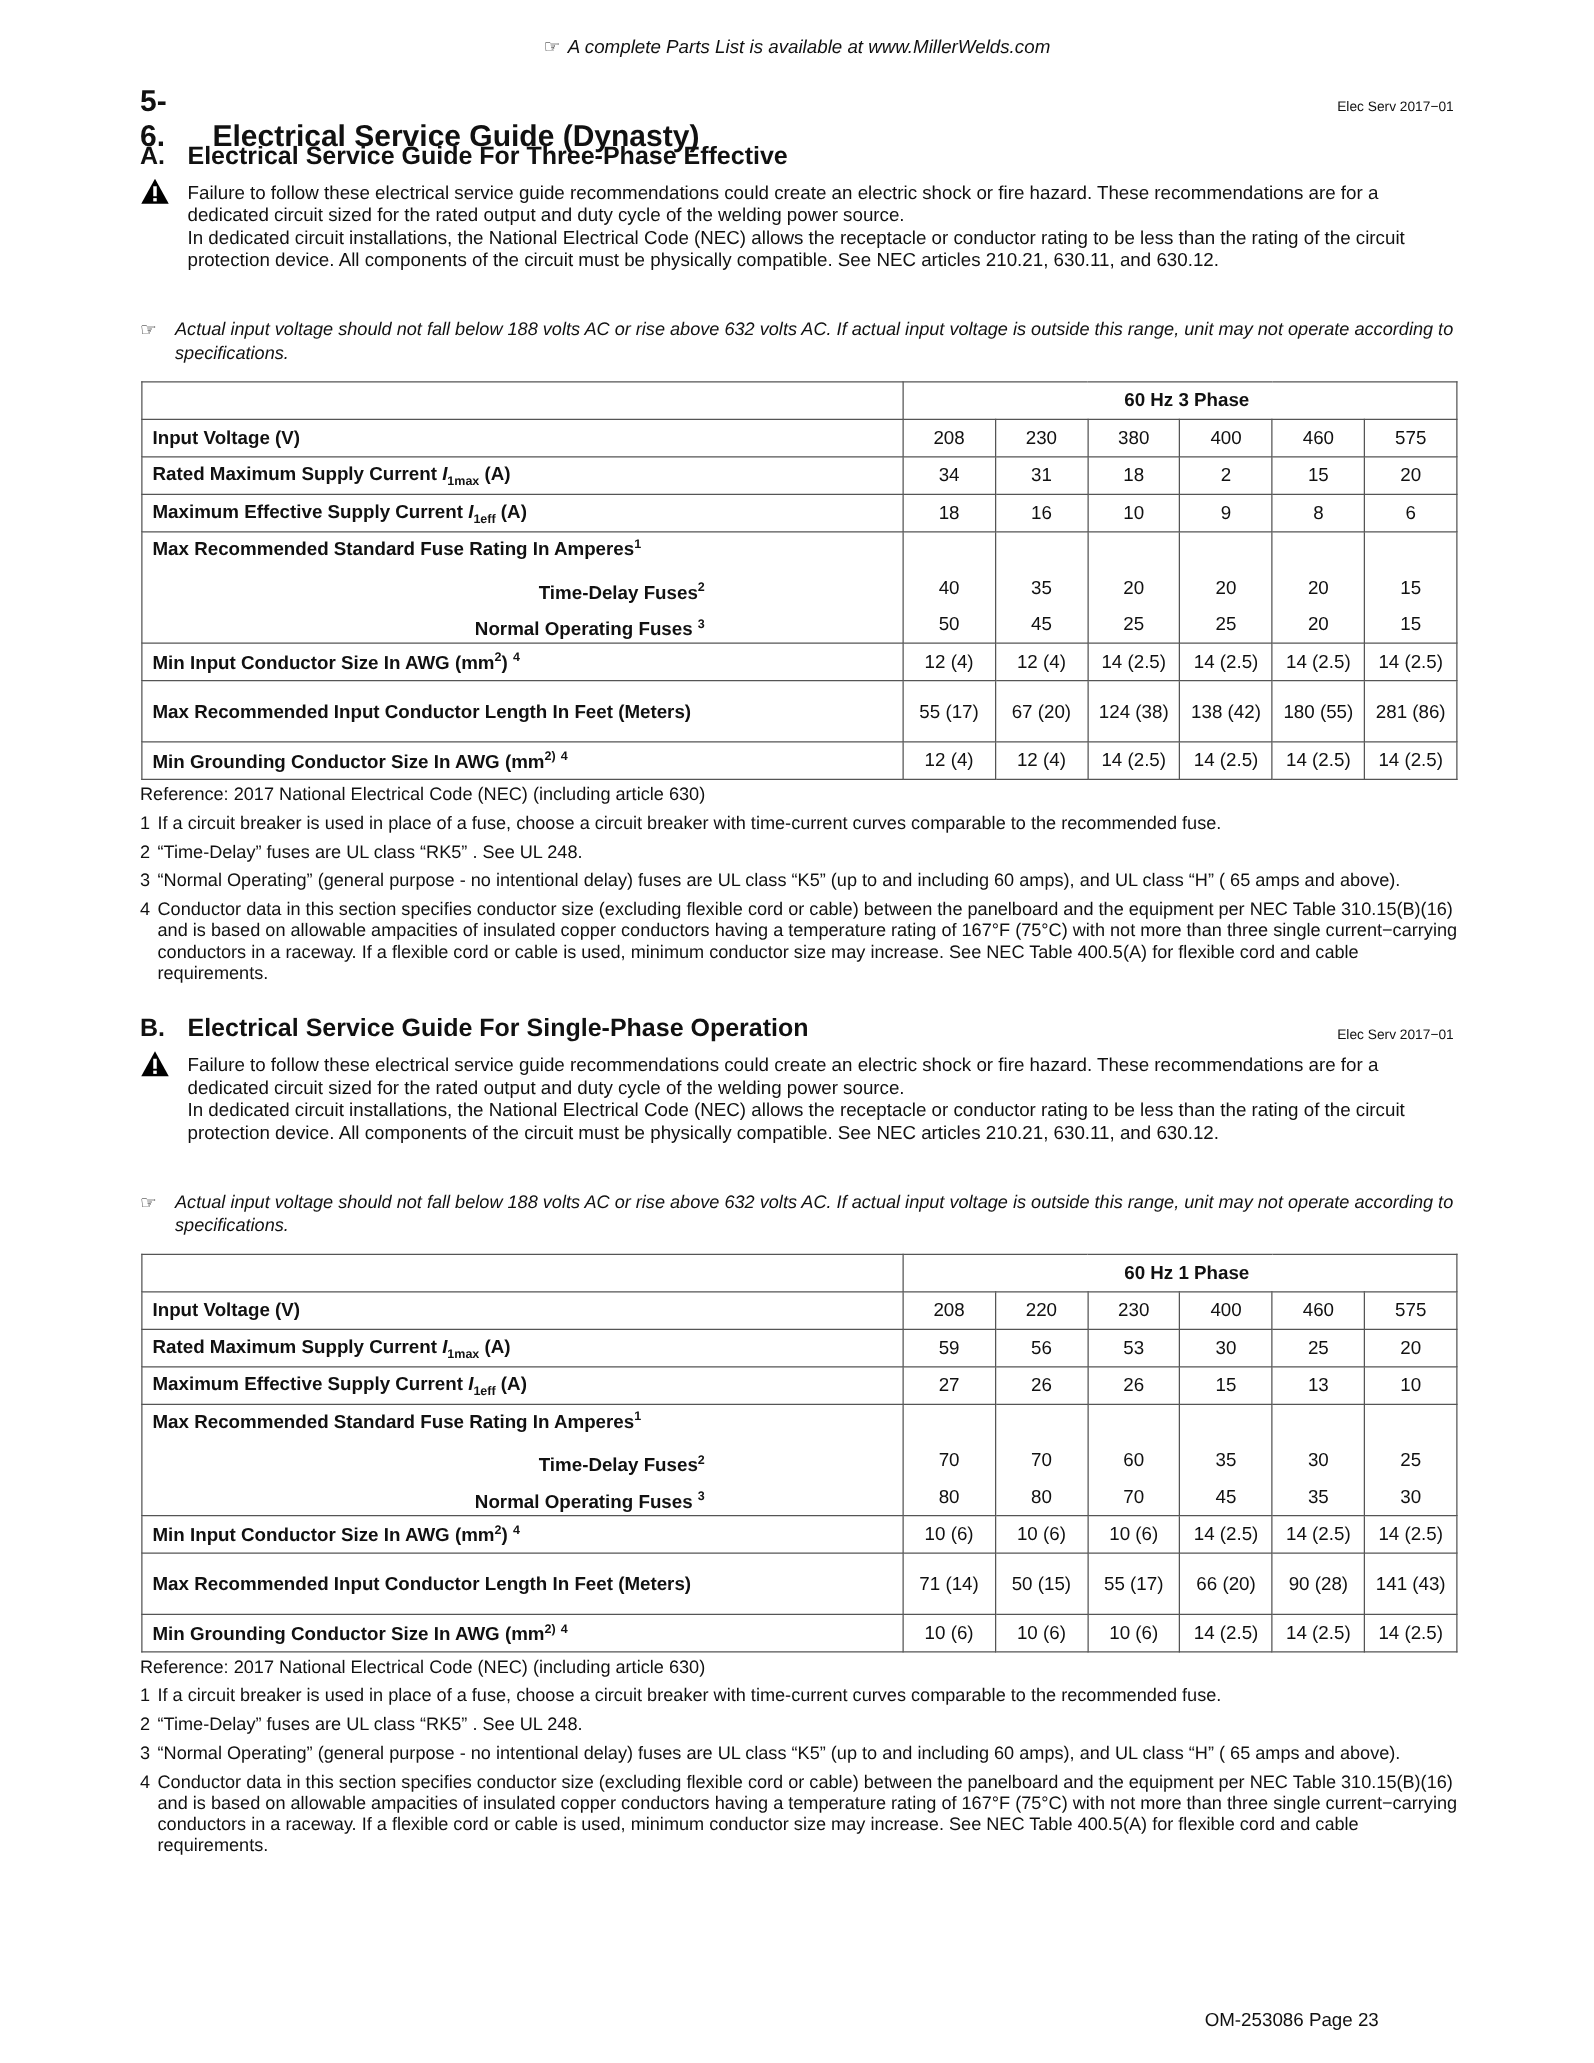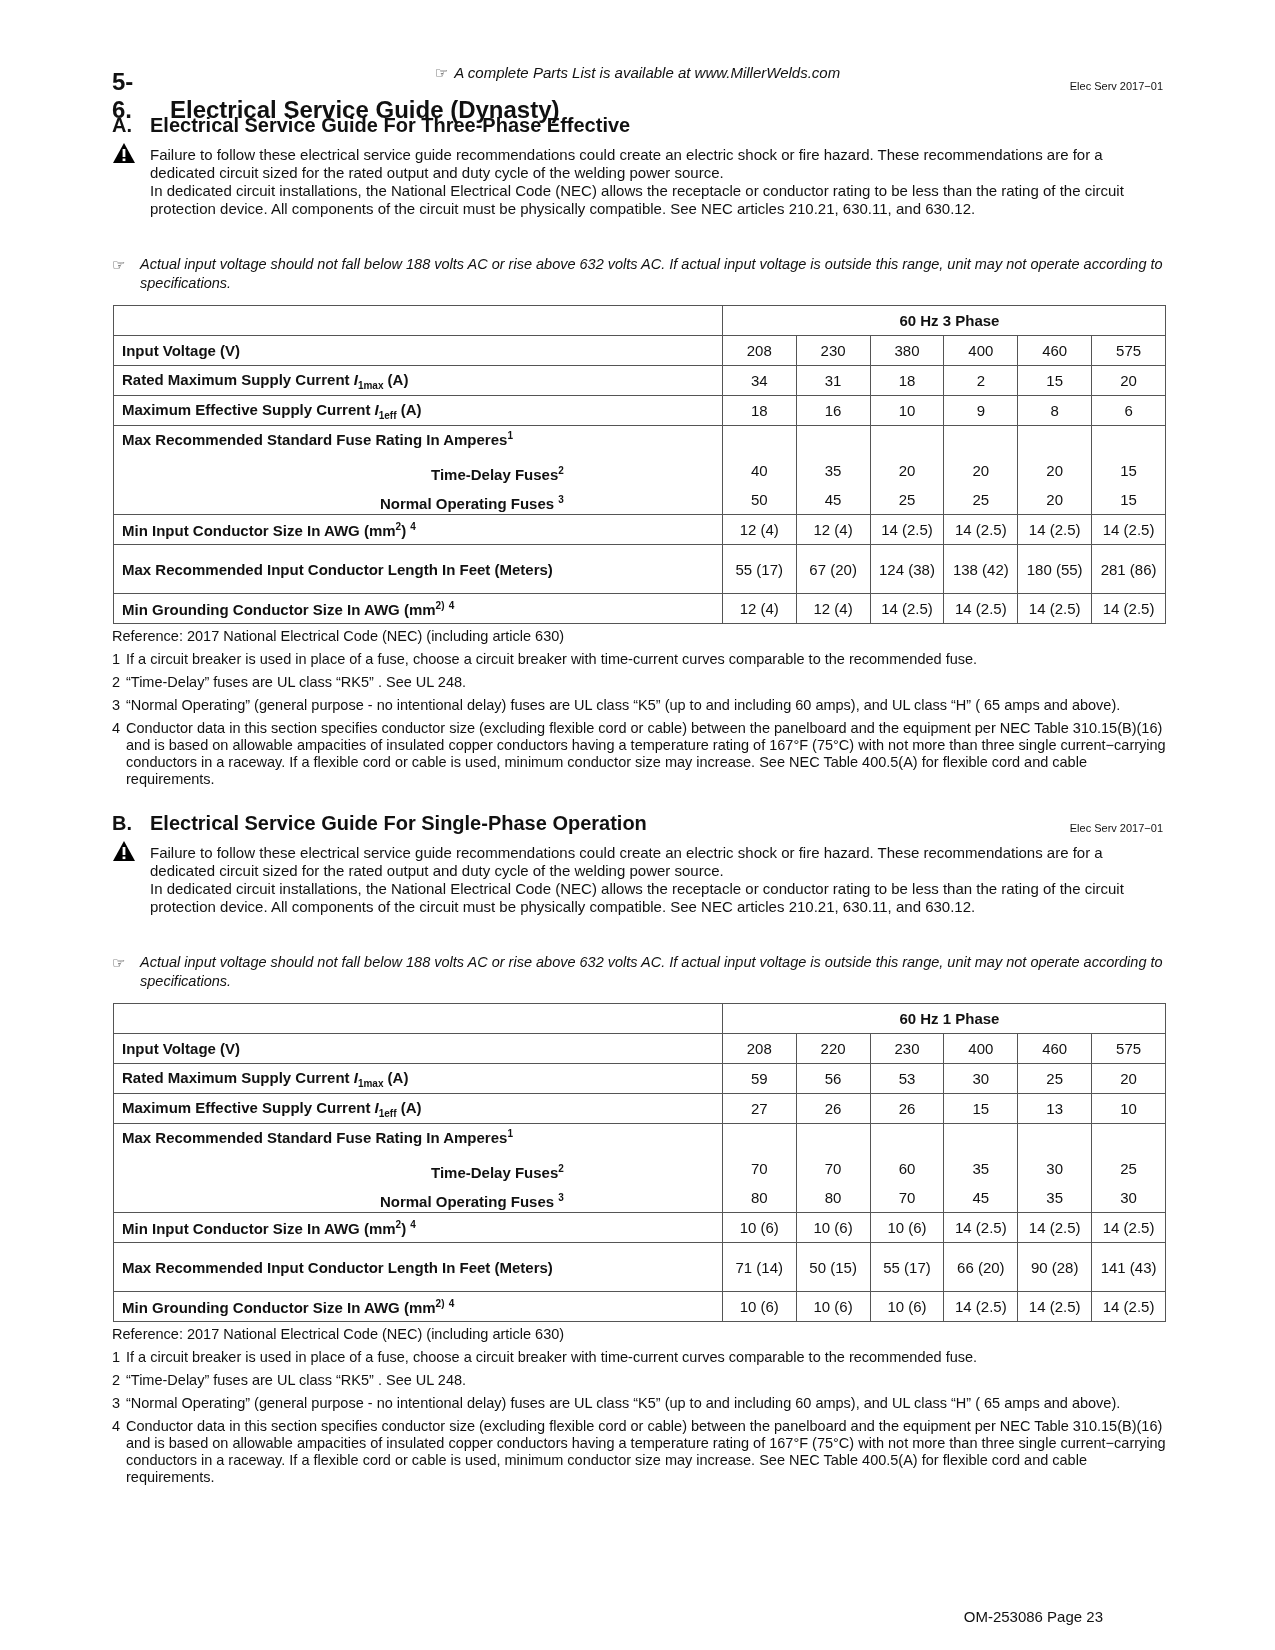--- a/index.html
+++ b/index.html
@@ -1,18 +1,18 @@
 <!DOCTYPE html>
 <html><head>
 <meta charset="utf-8">
 <style>
   html, body { margin: 0; padding: 0; background: #ffffff; }
   body { width: 1275px; height: 1650px; position: relative; font-family: "Liberation Sans", sans-serif; color: #111; overflow: hidden; }
   .page { position: absolute; left: 0; top: 0; width: 1275px; height: 1650px; }
-  .topnote { position: absolute; top: 28px; left: 0; width: 1275px; text-align: center; font-style: italic; font-size: 15px; margin-top: 36px; }
+  .topnote { position: absolute; top: 28px; left: 0; width: 1275px; text-align: center; font-style: italic; font-size: 15px; }
   .hand { font-style: normal; display: inline-block; margin-right: 6px; font-size: 15px; }
   .sec-title { position: absolute; left: 112px; top: 68px; font-size: 24px; font-weight: bold; }
   .sec-title .num { display: inline-block; width: 38px; margin-right: 20px; }
   .ref { position: absolute; right: 112px; font-size: 11px; }
   .sub-title { position: absolute; left: 112px; font-size: 20px; font-weight: bold; }
   .sub-title .num { display: inline-block; width: 38px; }
   .warn { position: absolute; left: 112px; width: 1050px; }
   .warn .tri { position: absolute; left: 0; top: -4px; width: 24px; height: 22px; }
   .warn .txt { margin-left: 38px; font-size: 15px; font-weight: normal; line-height: 18px; }
   .note { position: absolute; left: 112px; width: 1055px; font-size: 14.5px; font-style: italic; line-height: 19px; }

